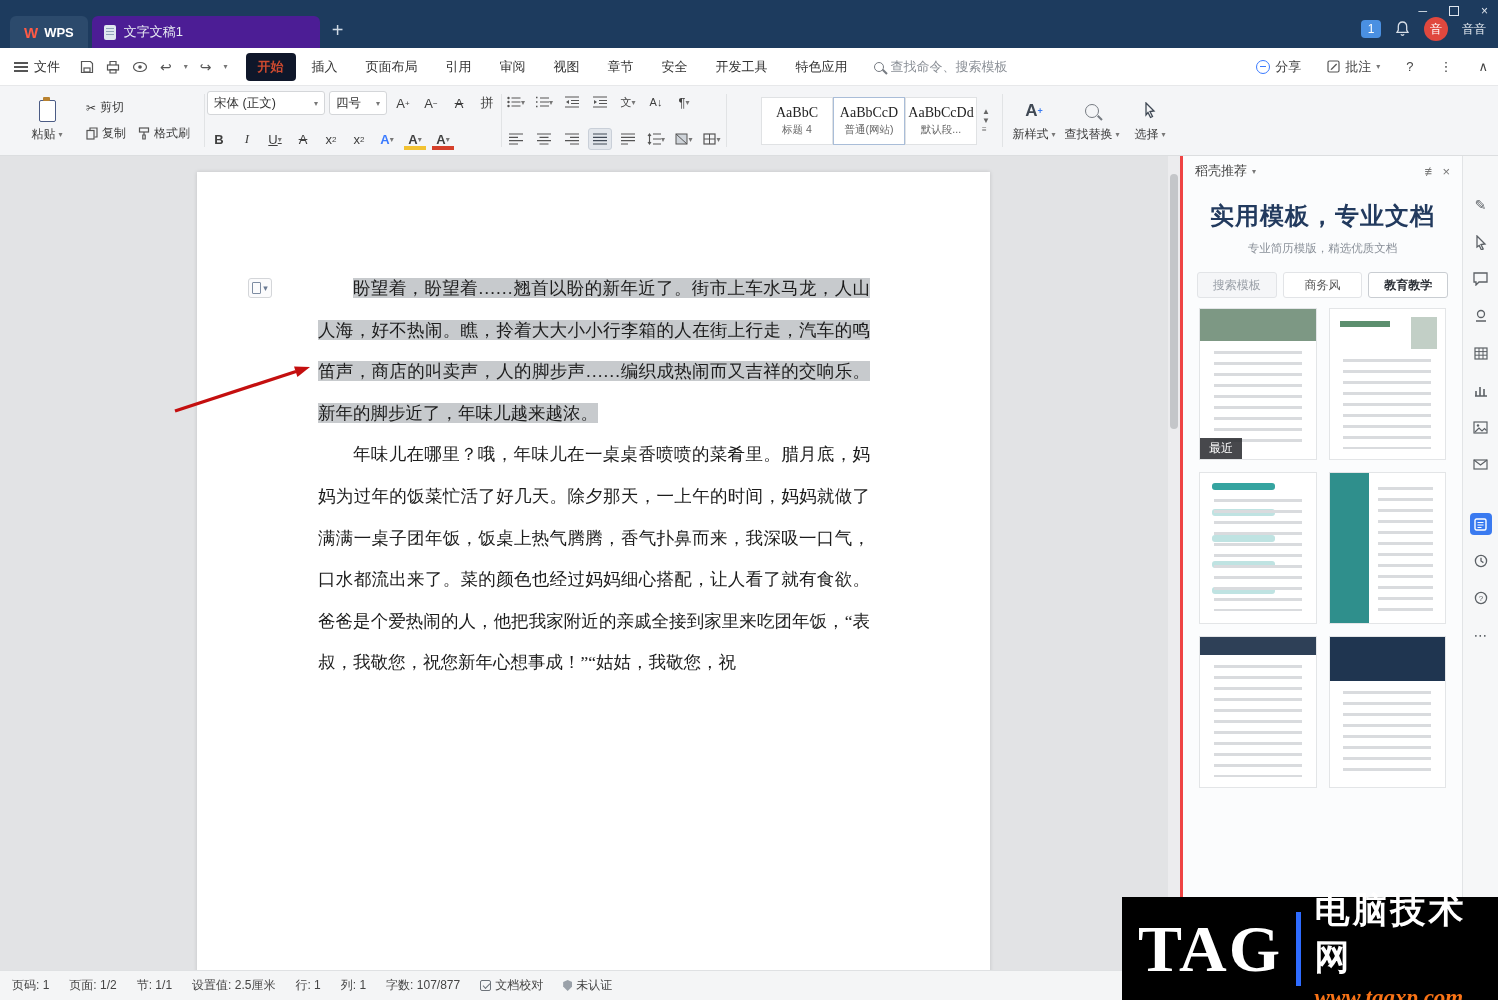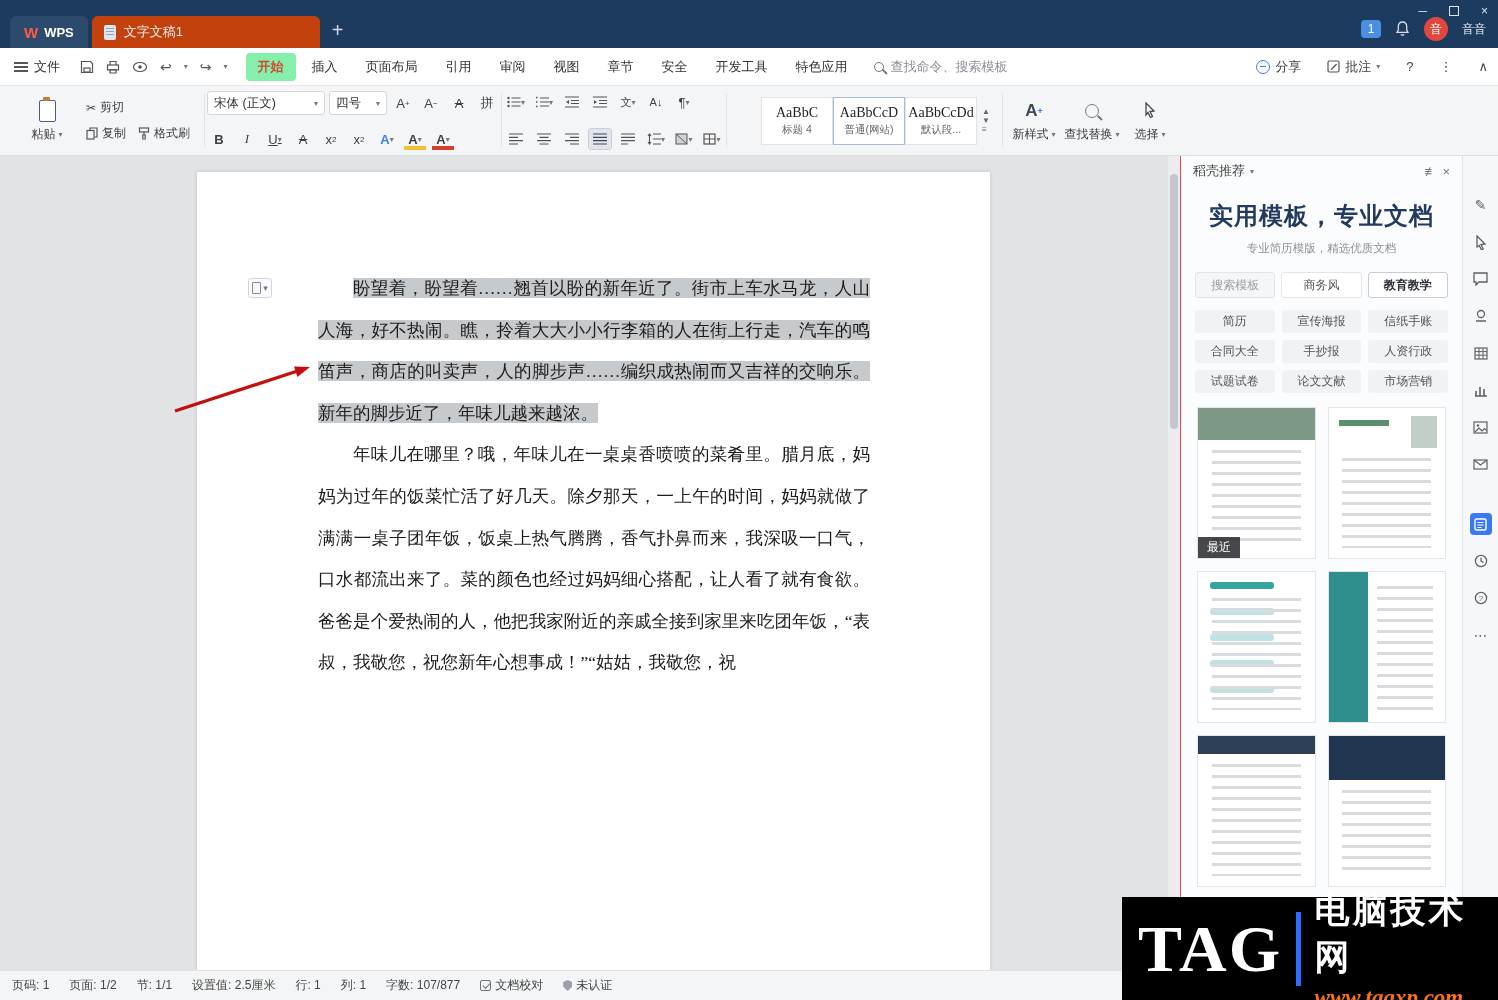--- a/index.html
+++ b/index.html
@@ -5,42 +5,42 @@
   * { box-sizing: border-box; margin: 0; padding: 0; }
   html,body { width:1498px; height:1000px; overflow:hidden; }
   body { font-family:"Liberation Sans","DejaVu Sans",sans-serif; font-size:13px; color:#3c3c3c; background:#fff; position:relative; }
 
   
   .titlebar { height:48px; background:#1d3b5e; position:relative; display:flex; align-items:flex-end; }
   .wps-tab { height:32px; margin-left:10px; display:flex; align-items:center; gap:6px; padding:0 14px;
              background:#2c4a6c; border-radius:6px 6px 0 0; color:#fff; font-weight:bold; font-size:13px; }
   .wps-logo { color:#ff5a45; font-weight:900; font-size:15px; }
   .doc-tab { height:32px; margin-left:4px; width:228px; display:flex; align-items:center; gap:8px; padding:0 12px;
-             background:#c2410c; border-radius:6px 6px 0 0; color:#e8edf3; font-size:13px; }
+             background:#4c1d95; border-radius:6px 6px 0 0; color:#e8edf3; font-size:13px; }
   .doc-ic { width:12px; height:15px; background:#dfe7ef; border-radius:2px; position:relative; flex:0 0 auto; }
   .doc-ic::after{ content:""; position:absolute; left:2px; top:3px; width:8px; height:1.5px; background:#8fa3b8; box-shadow:0 3px 0 #8fa3b8, 0 6px 0 #8fa3b8; }
   .new-tab { color:#cfd9e4; font-size:20px; margin:0 0 4px 12px; line-height:28px; }
   .win-controls { position:absolute; top:4px; right:10px; display:flex; gap:22px; color:#dfe6ee; font-size:12px; align-items:center; }
   .win-max { width:10px; height:10px; border:1.5px solid #dfe6ee; display:inline-block; }
   .user-cluster { position:absolute; right:12px; bottom:7px; display:flex; align-items:center; gap:14px; }
   .notif-badge { min-width:20px; height:18px; background:#4a90e2; color:#fff; border-radius:4px; font-size:12px;
                  display:flex; align-items:center; justify-content:center; padding:0 4px; }
   .avatar { width:24px; height:24px; border-radius:50%; background:#e0483e; color:#fff; font-size:12px;
             display:flex; align-items:center; justify-content:center; }
   .user-name { color:#e8edf3; font-size:12px; }
 
   
   .menubar { height:38px; background:#fff; border-bottom:1px solid #e7e8ea; display:flex; align-items:center; padding:0 12px; position:relative; }
   .file-btn { display:flex; align-items:center; gap:6px; font-size:13px; color:#333; padding:0 10px 0 2px; }
   .hamburger { width:14px; height:10px; border-top:2px solid #555; border-bottom:2px solid #555; position:relative; }
   .hamburger::after { content:""; position:absolute; left:0; right:0; top:2.5px; height:2px; background:#555; }
   .quick-icons { display:flex; align-items:center; gap:12px; margin:0 10px; color:#555; font-size:14px; }
   .menu-tabs { display:flex; align-items:center; gap:4px; margin-left:8px; }
   .menu-tab { padding:5px 12px; font-size:13px; color:#333; border-radius:4px; white-space:nowrap; }
-  .menu-tab.active { color:#cf4a2f; font-weight:bold; background:#86efac; }
+  .menu-tab.active { color:#cf4a2f; font-weight:bold; background:#0f172a; }
   .menu-search { display:flex; align-items:center; gap:7px; color:#8a8f96; margin-left:14px; font-size:13px; }
   .mag { width:10px; height:10px; border:1.6px solid #767b82; border-radius:50%; position:relative; display:inline-block; }
   .mag::after { content:""; position:absolute; width:6px; height:1.6px; background:#767b82; transform:rotate(45deg); right:-5px; bottom:-2px; }
   .menu-right { position:absolute; right:10px; top:0; height:100%; display:flex; align-items:center; gap:26px; color:#444; }
   .share-ic { width:14px; height:14px; border-radius:50%; border:1.6px solid #3b7bff; position:relative; }
   .share-ic::after { content:""; position:absolute; left:3px; top:5px; width:6px; height:3px; border-top:1.6px solid #3b7bff; }
   .mr-item { display:flex; align-items:center; gap:5px; font-size:13px; }
   .caret { font-size:8px; color:#777; }
 
   
@@ -81,21 +81,21 @@
           text-align:justify; word-break:break-all; text-indent:2em; }
   .sel-hl { background:#c7cacd; }
   .float-opt { position:absolute; left:248px; top:122px; width:24px; height:20px; background:#fbfbfc; border:1px solid #d4d6d9;
                border-radius:3px; display:flex; align-items:center; justify-content:center; gap:2px; font-size:9px; color:#6a7a92; }
   .float-opt .pg { width:9px; height:12px; border:1.3px solid #7d8ca2; border-radius:1px; }
   .red-arrow { position:absolute; left:0; top:0; pointer-events:none; }
   .v-scrollbar { position:absolute; right:0; top:0; bottom:0; width:12px; background:#ececee; }
   .v-scrollbar .thumb { position:absolute; left:2px; right:2px; top:18px; height:255px; background:#c4c6c9; border-radius:5px; }
 
   
-  .panel { width:282px; background:#fbfcfd; border-left:1px solid #ef4444; display:flex; flex-direction:column; overflow:hidden; }
+  .panel { width:282px; background:#fbfcfd; border-left:3px solid #ef4444; display:flex; flex-direction:column; overflow:hidden; }
   .panel-head { height:30px; display:flex; align-items:center; padding:0 12px; gap:5px; color:#444; font-size:13px; }
   .panel-head .spacer { flex:1; }
   .ph-ic { color:#777; font-size:13px; }
   .panel-headline { text-align:center; font-size:24px; font-weight:bold; color:#223a5e; margin-top:14px; letter-spacing:1px; }
   .panel-subline { text-align:center; font-size:11.5px; color:#8a9099; margin-top:9px; }
   .panel-tabs { display:flex; gap:6px; padding:16px 14px 0; }
   .ptab { flex:1; height:26px; display:flex; align-items:center; justify-content:center; font-size:12px; color:#555;
           border:1px solid #e2e4e7; background:#fff; border-radius:3px; }
   .ptab.search-box { color:#9aa0a8; background:#f5f6f8; }
   .ptab.active { color:#2b2f36; font-weight:bold; border-color:#c9cdd2; }
@@ -471,31 +471,20 @@
     </div>
     <div class="panel-headline">实用模板，专业文档</div>
     <div class="panel-subline">专业简历模版，精选优质文档</div>
 
     <div class="panel-tabs">
       <span class="ptab search-box">搜索模板</span>
       <span class="ptab">商务风</span>
       <span class="ptab active">教育教学</span>
     </div>
 
-    <div class="cat-grid">
-      <span class="chip">简历</span>
-      <span class="chip">宣传海报</span>
-      <span class="chip">信纸手账</span>
-      <span class="chip">合同大全</span>
-      <span class="chip">手抄报</span>
-      <span class="chip">人资行政</span>
-      <span class="chip">试题试卷</span>
-      <span class="chip">论文文献</span>
-      <span class="chip">市场营销</span>
-    </div>
 
     <div class="tpl-grid">
       <div class="tpl v1">
         <div class="lines"></div>
         <span class="recent-badge">最近</span>
       </div>
       <div class="tpl v2">
           <div class="lines"></div>
         </div>
       <div class="tpl v3">

